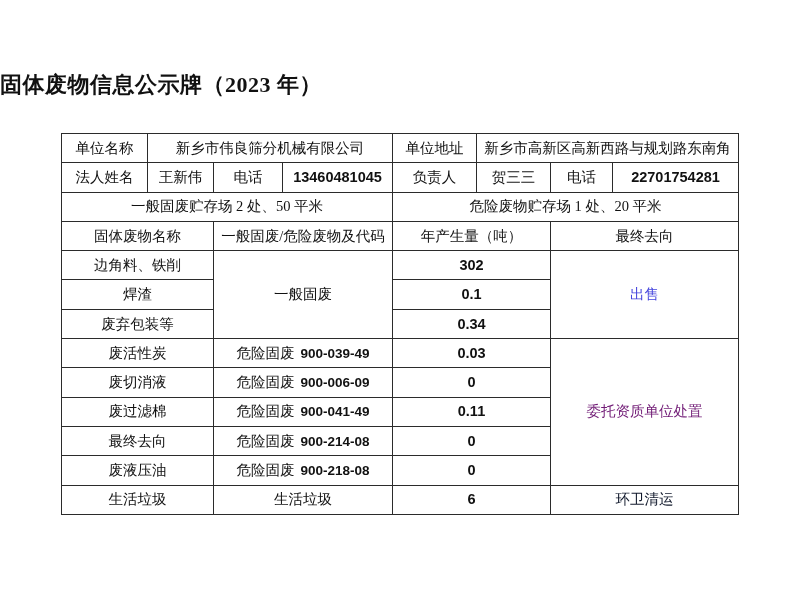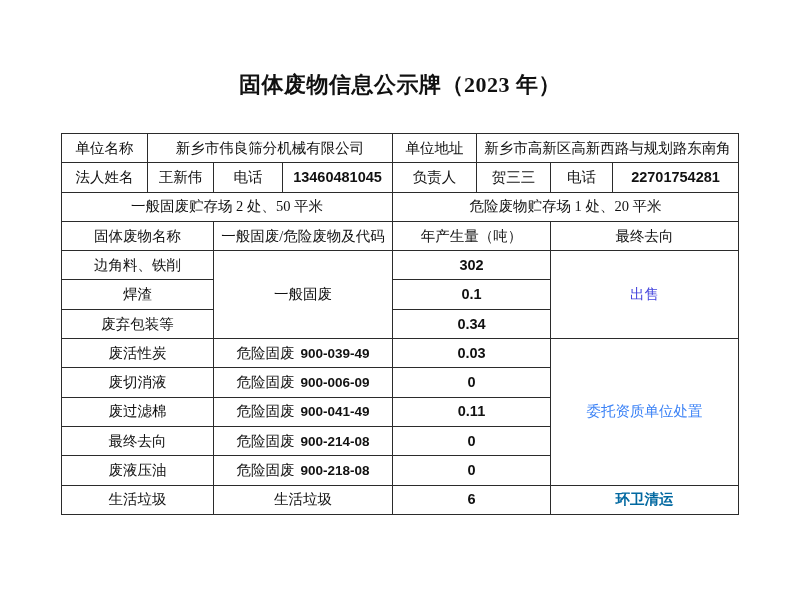--- a/index.html
+++ b/index.html
@@ -9,21 +9,21 @@
     position: relative;
     overflow: hidden;
     font-family: "Liberation Serif", "DejaVu Serif", serif;
     color: #111111;
   }
   .title {
     position: absolute;
     top: 70px; left: 0;
     width: 100%;
     margin: 0;
-    text-align: center;
+    text-align: left;
     font-size: 22px;
     font-weight: 700;
     letter-spacing: 0.5px;
   }
   table.board {
     position: absolute;
     left: 61px; top: 133px;
     width: 677px;
     border-collapse: collapse;
     table-layout: fixed;
@@ -109,21 +109,21 @@
     </tr>
     <tr>
       <td colspan="2">废弃包装等</td>
       <td colspan="2" class="num">0.34</td>
     </tr>
 
     <tr>
       <td colspan="2">废活性炭</td>
       <td colspan="2"><span>危险固废</span><span class="num code">900-039-49</span></td>
       <td colspan="2" class="num">0.03</td>
-      <td colspan="2" rowspan="5" class="blue" style="color: #3b82f6;">委托资质单位处置</td>
+      <td colspan="2" rowspan="5" class="blue" style="color: #701a75;">委托资质单位处置</td>
     </tr>
     <tr>
       <td colspan="2">废切消液</td>
       <td colspan="2"><span>危险固废</span><span class="num code">900-006-09</span></td>
       <td colspan="2" class="num">0</td>
     </tr>
     <tr>
       <td colspan="2">废过滤棉</td>
       <td colspan="2"><span>危险固废</span><span class="num code">900-041-49</span></td>
       <td colspan="2" class="num">0.11</td>
@@ -136,17 +136,17 @@
     <tr>
       <td colspan="2">废液压油</td>
       <td colspan="2"><span>危险固废</span><span class="num code">900-218-08</span></td>
       <td colspan="2" class="num">0</td>
     </tr>
 
     <tr>
       <td colspan="2">生活垃圾</td>
       <td colspan="2">生活垃圾</td>
       <td colspan="2" class="num">6</td>
-      <td colspan="2" class="blue" style="color: #0369a1; font-weight: bold;">环卫清运</td>
+      <td colspan="2" class="blue" style="color: #0f172a;">环卫清运</td>
     </tr>
   </tbody>
     </table>
 </div>
 
 </body></html>

